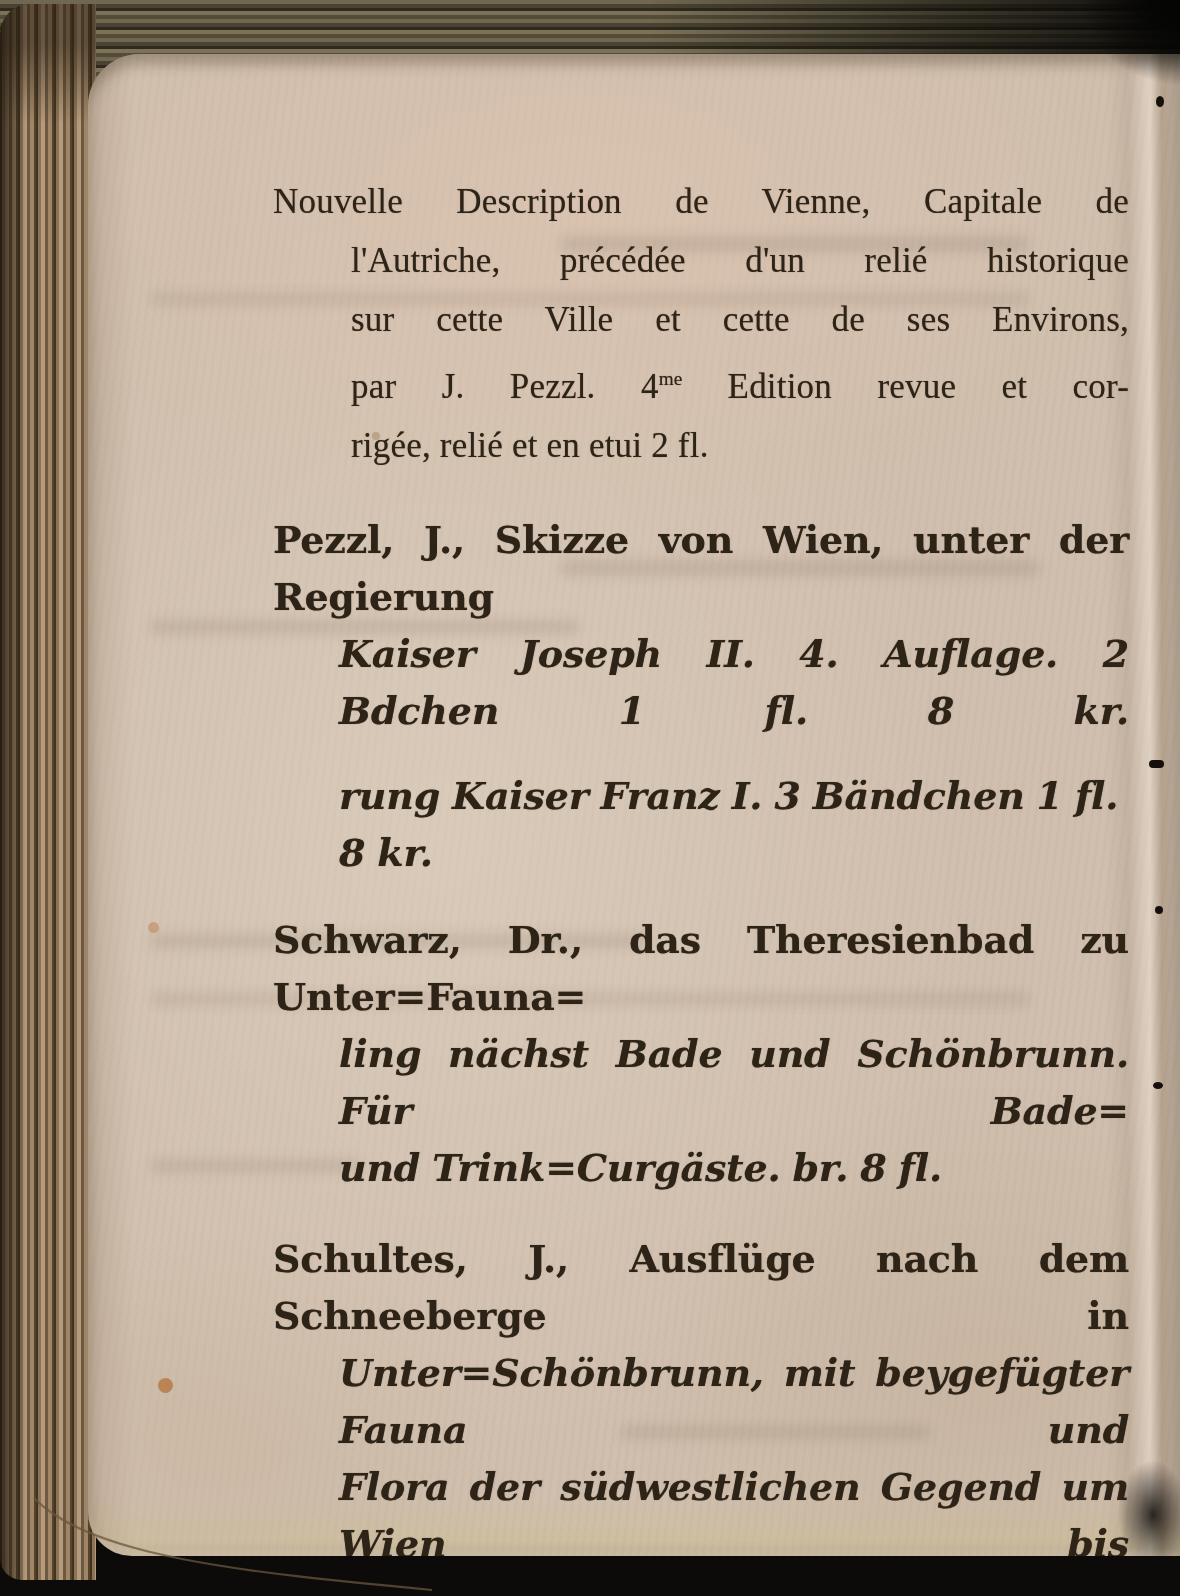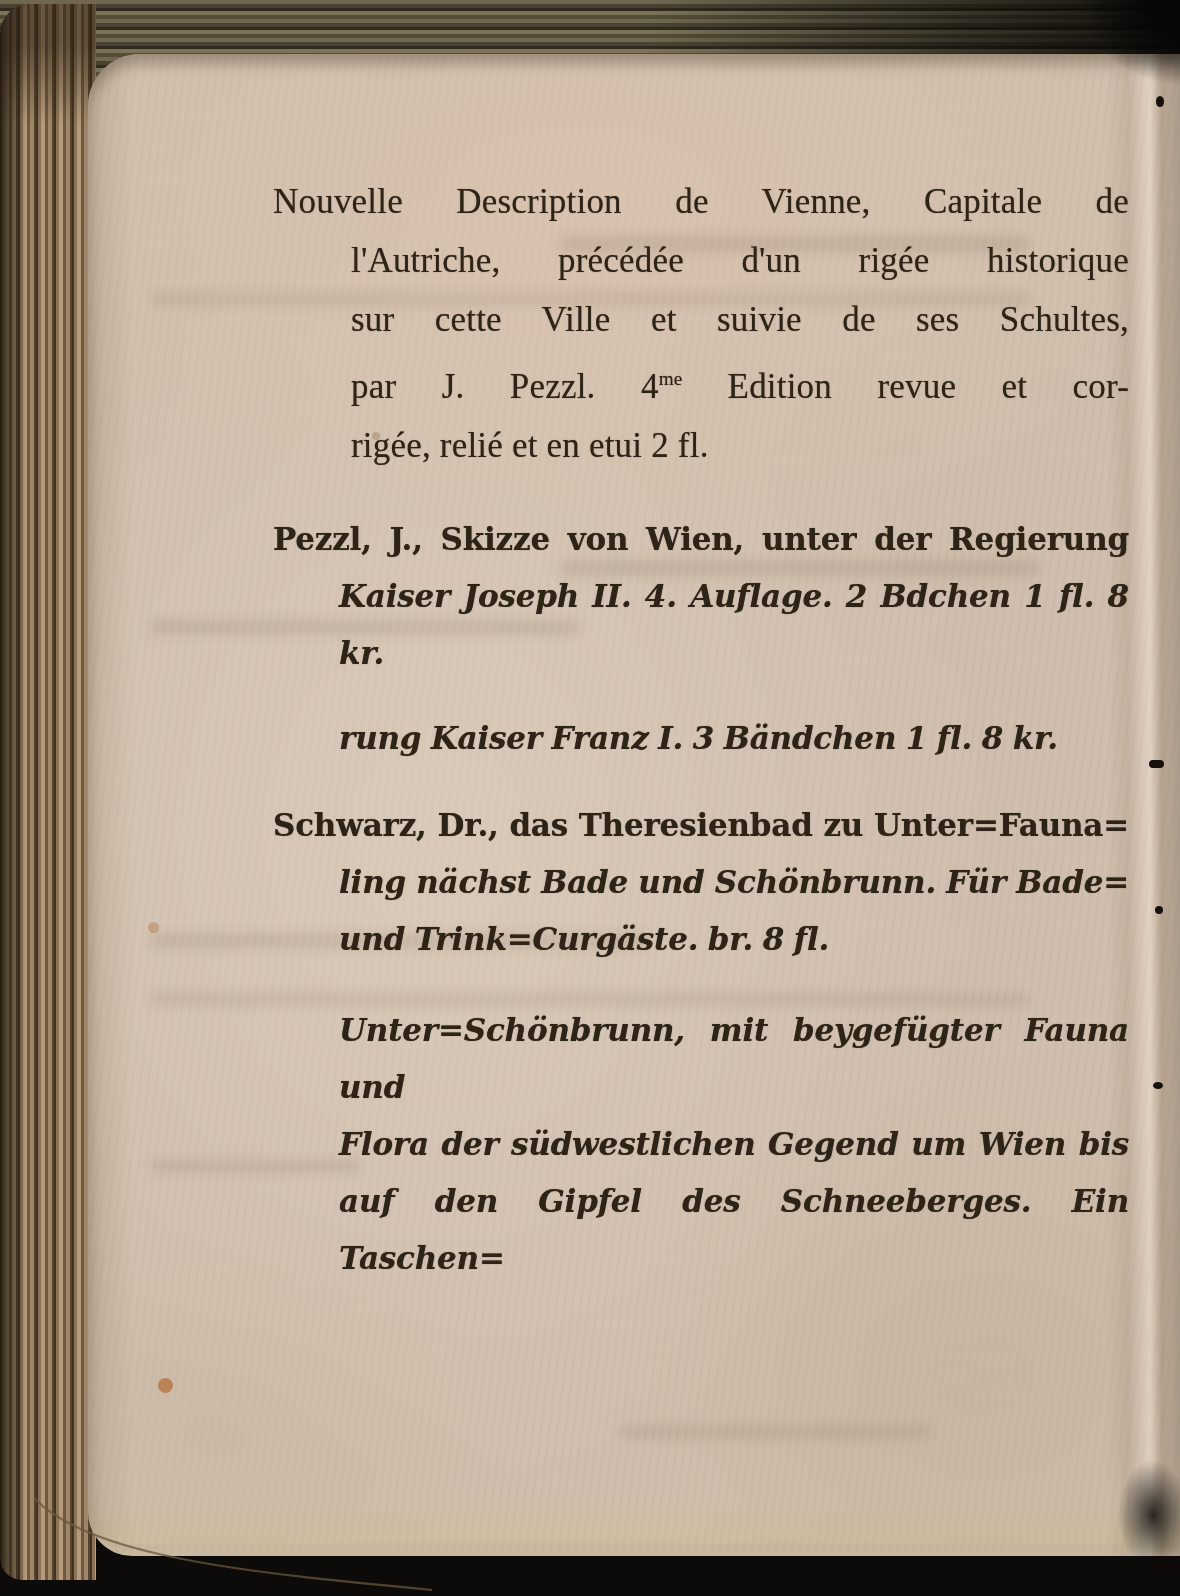--- a/index.html
+++ b/index.html
@@ -50,21 +50,21 @@
     background:radial-gradient(150px 120px at 100% 0%, rgba(5,5,4,.95) 25%, rgba(5,5,4,0) 72%);}
 
   
   .text-layer{position:absolute;left:185px;top:118px;width:856px;color:#2d2317;}
   .line{line-height:59px;white-space:normal;}
   .fraktur .line{line-height:57px;}
   .line.just{text-align:justify;text-align-last:justify;}
   .line.indent{padding-left:78px;}
   .fraktur .line.indent{padding-left:66px;font-style:italic;}
   .antiqua{font-size:35px;letter-spacing:.2px;text-shadow:0 0 1px rgba(45,35,25,.55);}
-  .fraktur{font-family:"DejaVu Serif", serif;font-size:31px;font-weight:700;
+  .fraktur{font-family:"DejaVu Serif", serif;font-size:38px;font-weight:700;
            letter-spacing:-.2px;word-spacing:-1px;text-shadow:0 0 1px rgba(45,35,25,.6);}
   .entry-0{margin-bottom:36px;}
   .entry-1{margin-bottom:28px;}
   .entry-2{margin-bottom:30px;}
   .entry-3{margin-bottom:38px;}
   .entry-4{margin-bottom:34px;}
   sup{font-size:.55em;vertical-align:super;letter-spacing:0;}
 
   
   .ghost{position:absolute;background:rgba(104,88,68,.16);border-radius:8px;filter:blur(6px);}
@@ -90,38 +90,39 @@
     <div class="ghost" style="left:472px;top:506px;width:480px;height:16px;"></div>
     <div class="ghost" style="left:62px;top:566px;width:430px;height:14px;"></div>
     <div class="ghost" style="left:62px;top:880px;width:500px;height:14px;"></div>
     <div class="ghost" style="left:62px;top:938px;width:880px;height:14px;opacity:.8;"></div>
     <div class="ghost" style="left:62px;top:1106px;width:210px;height:12px;"></div>
     <div class="ghost" style="left:532px;top:1372px;width:310px;height:12px;"></div>
 
     <div class="text-layer" id="text-layer">
         <div class="antiqua entry-0">
           <div class="line just">Nouvelle Description de Vienne, Capitale de</div>
-          <div class="line indent just">l'Autriche, précédée d'un rigée historique</div>
-          <div class="line indent just">sur cette Ville et suivie de ses Schultes,</div>
+          <div class="line indent just">l'Autriche, précédée d'un relié historique</div>
+          <div class="line indent just">sur cette Ville et cette de ses Environs,</div>
           <div class="line indent just">par J. Pezzl. 4<sup>me</sup> Edition revue et cor-</div>
           <div class="line indent">rigée, relié et en etui 2 fl.</div>
         </div>
         <div class="fraktur entry-1">
           <div class="line just">Pezzl, J., Skizze von Wien, unter der Regierung</div>
           <div class="line indent just">Kaiser Joseph II. 4. Auflage. 2 Bdchen 1 fl. 8 kr.</div>
         </div>
         <div class="fraktur entry-2">
           <div class="line indent">rung Kaiser Franz I. 3 Bändchen 1 fl. 8 kr.</div>
         </div>
         <div class="fraktur entry-4">
           <div class="line just">Schwarz, Dr., das Theresienbad zu Unter=Fauna=</div>
           <div class="line indent just">ling nächst Bade und Schönbrunn. Für Bade=</div>
           <div class="line indent">und Trink=Curgäste. br. 8 fl.</div>
         </div>
         <div class="fraktur entry-5">
+          <div class="line just">Schultes, J., Ausflüge nach dem Schneeberge in</div>
           <div class="line indent just">Unter=Schönbrunn, mit beygefügter Fauna und</div>
           <div class="line indent just">Flora der südwestlichen Gegend um Wien bis</div>
           <div class="line indent just">auf den Gipfel des Schneeberges. Ein Taschen=</div>
         </div>
       </div>
   </div>
 
   <div class="corner-shadow"></div>
 
   <div class="dot" style="left:1156px;top:96px;width:8px;height:11px;"></div>

